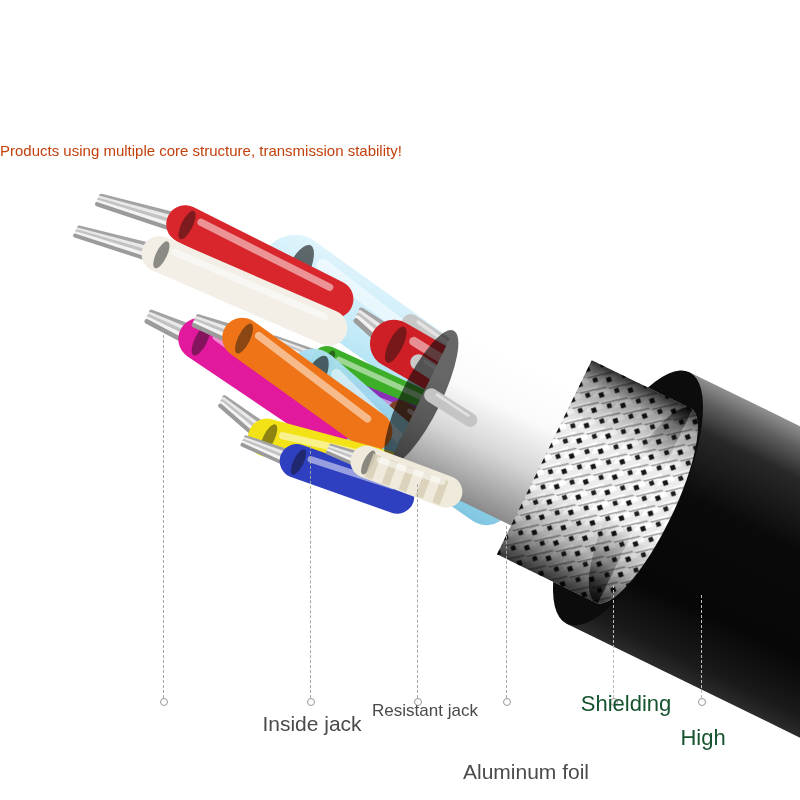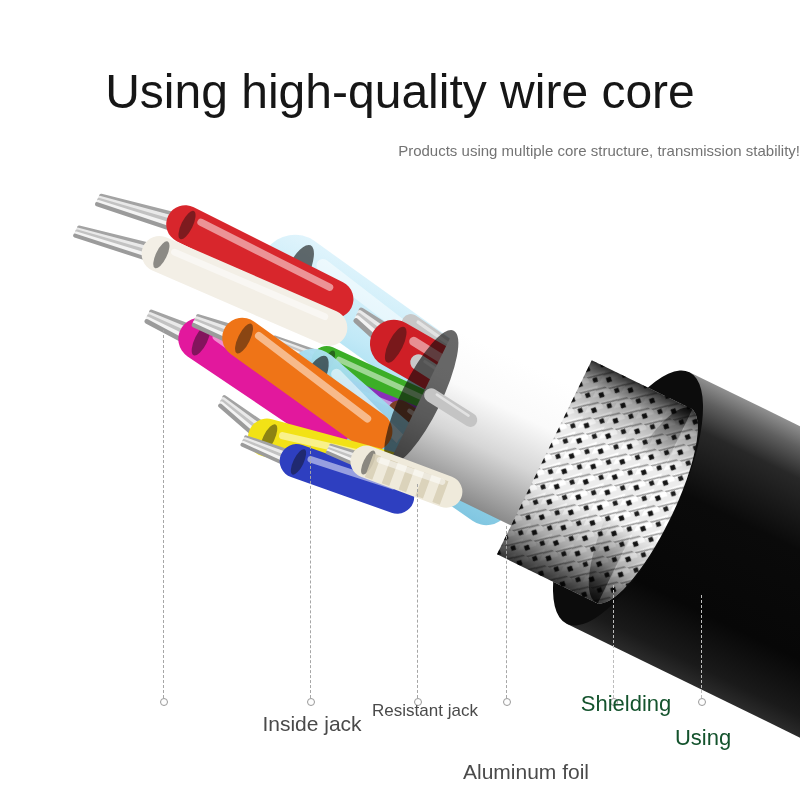--- a/index.html
+++ b/index.html
@@ -1,36 +1,35 @@
 <!DOCTYPE html>
 <html><head>
 <meta charset="utf-8">
 <style>
   html,body{margin:0;padding:0;background:#fff;}
   .stage{position:relative;width:800px;height:800px;background:#ffffff;overflow:hidden;
          font-family:"Liberation Sans", sans-serif;}
   .title{position:absolute;left:0;right:0;top:64px;text-align:center;
          font-size:48px;font-weight:400;color:#161616;letter-spacing:0px;}
-  .subtitle{position:absolute;left:0;right:0;top:142px;text-align:right;
-         font-size:15px;font-weight:400;color:#737373;}
+  .subtitle{position:absolute;left:0;right:0;top:142px;text-align:left;
+         font-size:15px;font-weight:400;color:#c2410c;}
   .cable-svg{position:absolute;left:0;top:0;width:800px;height:800px;z-index:1;}
   .leader{position:absolute;width:0;border-left:1px dashed #a6a6a6;z-index:2;}
   .leader.light{border-left-color:#bdbdbd;}
   .leader-dot{position:absolute;left:-4px;bottom:-8px;width:6px;height:6px;
          border:1px solid #9a9a9a;border-radius:50%;background:#fdfdfd;}
   .part-label{position:absolute;transform:translateX(-50%);white-space:nowrap;z-index:2;}
   .label-dark{color:#4a4a4a;}
   .label-light{color:#14532d;}
 </style>
 </head>
 <body>
 
 <div class="stage">
 
-  <div class="title">Using high-quality wire core</div>
   <div class="subtitle">Products using multiple core structure, transmission stability!</div>
 
   <svg class="cable-svg" viewBox="0 0 800 800" xmlns="http://www.w3.org/2000/svg">
     <defs>
       <linearGradient id="sheathG" x1="0" y1="404" x2="0" y2="606" gradientUnits="userSpaceOnUse">
         <stop offset="0" stop-color="#dff4fc"></stop>
         <stop offset="0.35" stop-color="#bfe9f7"></stop>
         <stop offset="0.7" stop-color="#8ed2ea"></stop>
         <stop offset="1" stop-color="#67b9d8"></stop>
       </linearGradient>
@@ -255,14 +254,14 @@
     <div class="leader-dot"></div>
     </div>
   <div class="leader light" style="left:701px;top:595px;height:103px;">
     <div class="leader-dot"></div>
     </div>
 
   <div class="part-label label-dark" style="left:312px;top:704px;font-size:21px;margin-top:8px;">Inside jack</div>
   <div class="part-label label-dark" style="left:425px;top:701px;font-size:17px;">Resistant jack</div>
   <div class="part-label label-dark" style="left:526px;top:760px;font-size:21px;">Aluminum foil</div>
   <div class="part-label label-light" style="left:626px;top:691px;font-size:22px;">Shielding</div>
-  <div class="part-label label-light" style="left:703px;top:725px;font-size:22px;">Using</div>
+  <div class="part-label label-light" style="left:703px;top:725px;font-size:22px;">High</div>
 </div>
 
 </body></html>

